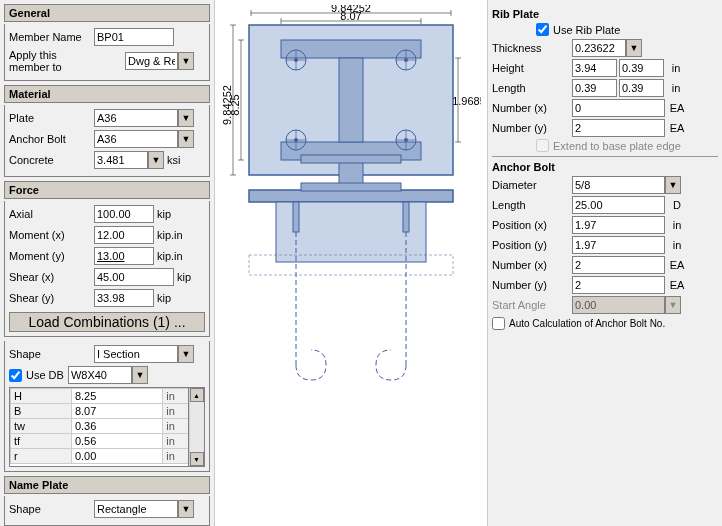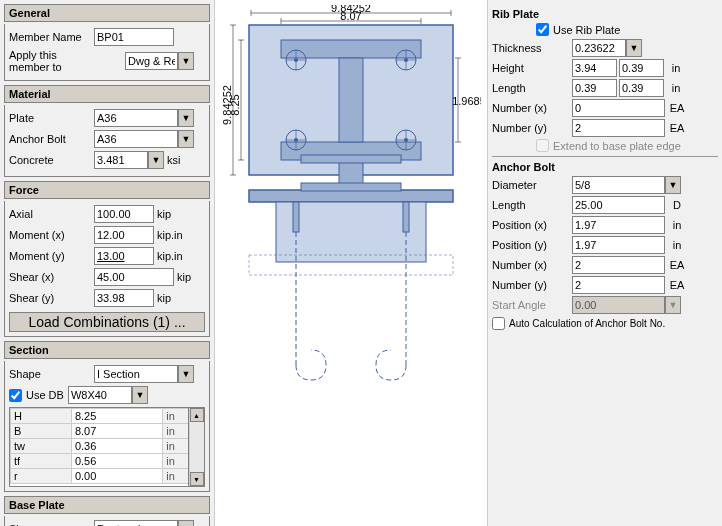--- a/index.html
+++ b/index.html
@@ -340,21 +340,20 @@
       <span class="unit-label">kip</span>
     </div>
     <div class="field-row">
       <span class="field-label">Shear (y)</span>
       <input type="text" value="33.98" style="width: 60px;">
       <span class="unit-label">kip</span>
     </div>
     <button class="load-btn">Load Combinations (1) ...</button>
   </div>
 
-  <div class="section-header">Section</div>
   <div class="section-body">
     <div class="field-row">
       <span class="field-label">Shape</span>
       <div class="combo-box" style="width:100px;">
         <input type="text" style="width: 84px;" value="I Section">
         <div class="combo-btn">▼</div>
       </div>
     </div>
     <div class="field-row">
       <input type="checkbox" checked="" style="margin-right: 4px;">
@@ -395,21 +394,21 @@
       </tbody>
         </table>
       <div class="scrollbar-stub">
         <div class="scroll-arrow">▲</div>
         <div class="scroll-track"></div>
         <div class="scroll-arrow">▼</div>
       </div>
     </div>
   </div>
 
-  <div class="section-header">Base Plate</div>
+  <div class="section-header">Name Plate</div>
   <div class="section-body">
     <div class="field-row">
       <span class="field-label">Shape</span>
       <div class="combo-box" style="width:100px;">
         <input type="text" style="width: 84px;" value="Rectangle">
         <div class="combo-btn">▼</div>
       </div>
     </div>
 
   </div>

